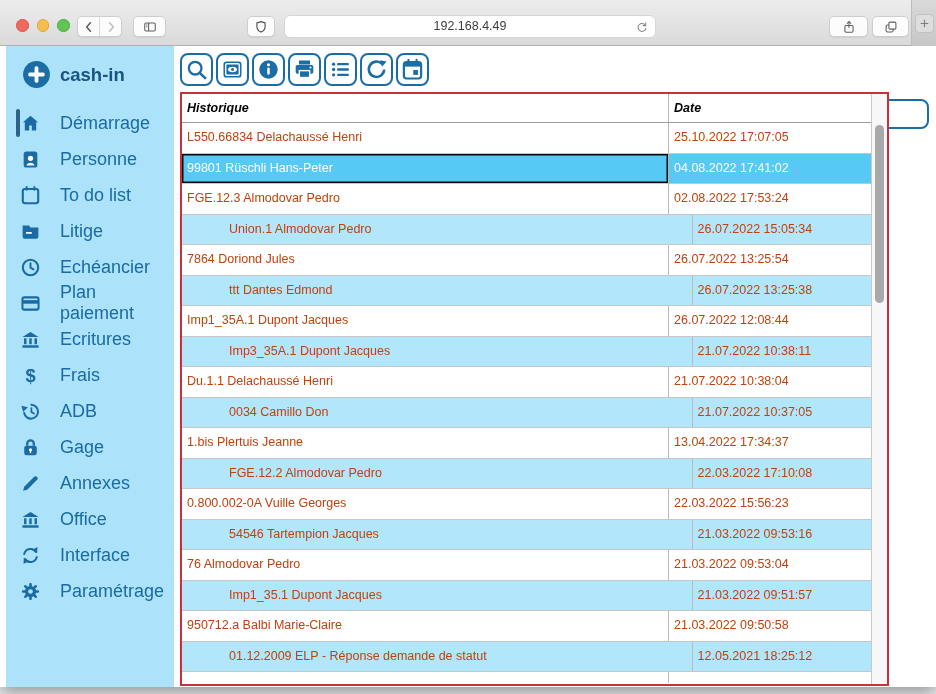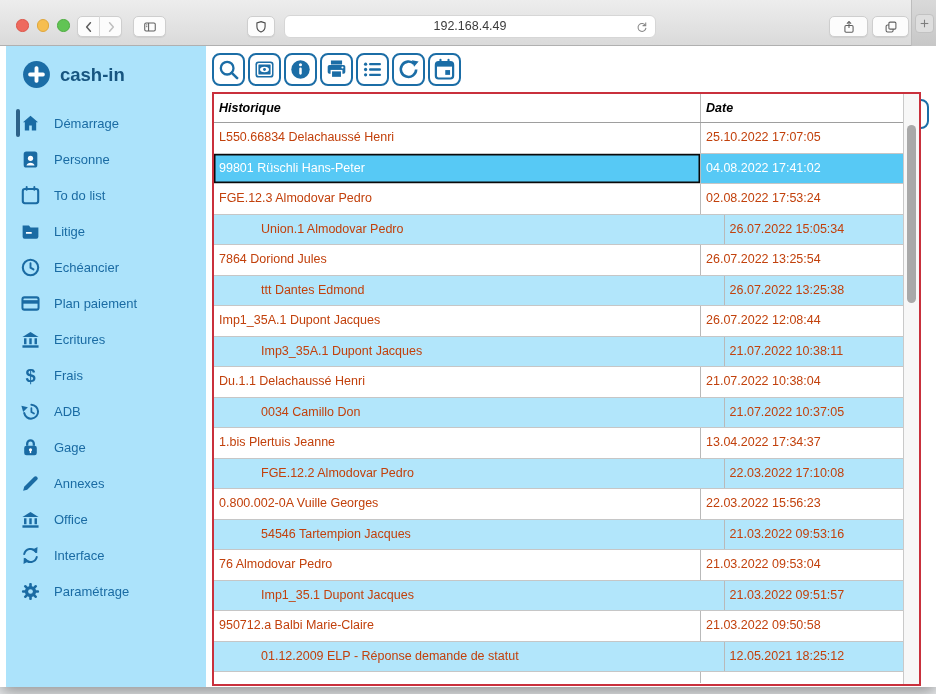--- a/index.html
+++ b/index.html
@@ -27,31 +27,31 @@
   .url-text { display:block; text-align:center; font-size:12.5px; line-height:21px; color:#3c3c3c; }
   .reload { position:absolute; right:6px; top:4px; width:14px; height:14px; color:#878787; }
   .newtab-strip { position:absolute; right:0; top:0; width:25px; height:46px; background:linear-gradient(#d9d9d9,#c7c7c7); border-left:1px solid #bdbdbd; display:flex; align-items:center; justify-content:center; }
   .newtab { width:19px; height:19px; background:#dedede; border:1px solid #c2c2c2; border-radius:4px; color:#7d7d7d; display:flex; align-items:center; justify-content:center; }
   .newtab svg { width:13px; height:13px; display:block; }
 
   
   .content { position:relative; display:flex; height:641px; background:#fff; padding-left:6px; }
 
   
-  .sidebar { width:200px; background:#ace3fb; flex:none; }
+  .sidebar { width:168px; background:#ace3fb; flex:none; }
   .brand { display:flex; align-items:center; padding:13px 0 8px 15px; }
   .brand-icon { width:31px; height:31px; color:#1b6da6; }
   .brand-icon svg, .nav-icon svg, .tool-icon svg, .badge-icon svg { width:100%; height:100%; display:block; }
   .brand-text { margin-left:8px; font-size:18.5px; font-weight:bold; color:#175580; }
   .nav { margin-top:7px; }
   .nav-item { position:relative; height:36px; display:flex; align-items:center; padding-left:14px; color:#1a6ba3; cursor:default; }
   .active-bar { display:none; position:absolute; left:10px; top:4px; bottom:4px; width:3.5px; border-radius:2px; background:#2e6288; }
   .nav-item.active .active-bar { display:block; }
   .nav-icon { width:21px; height:21px; flex:none; }
-  .nav-label { margin-left:13px; font-size:13px; font-weight:500; }
+  .nav-label { margin-left:19px; font-size:18px; font-weight:500; }
 
   
   .main { position:relative; flex:1; background:#fff; }
   .tool-buttons { position:absolute; left:6px; top:7px; display:flex; gap:3px; }
   .tool-btn { width:33px; height:33px; background:#fff; border:2px solid #1b6da6; border-radius:8px; display:flex; align-items:center; justify-content:center; padding:0; }
   .tool-icon { width:23px; height:23px; color:#1b6da6; }
   .user-badge { position:absolute; right:7px; top:9px; width:192px; height:30px; background:#fff; border:2px solid #1b6da6; border-radius:8px; display:flex; align-items:center;margin-top:44px; }
   .badge-icon { width:24px; height:24px; margin-left:2px; color:#1b6da6; flex:none; }
   .badge-label { margin-left:2px; font-size:12.5px; font-weight:500; color:#16425f; }
 

